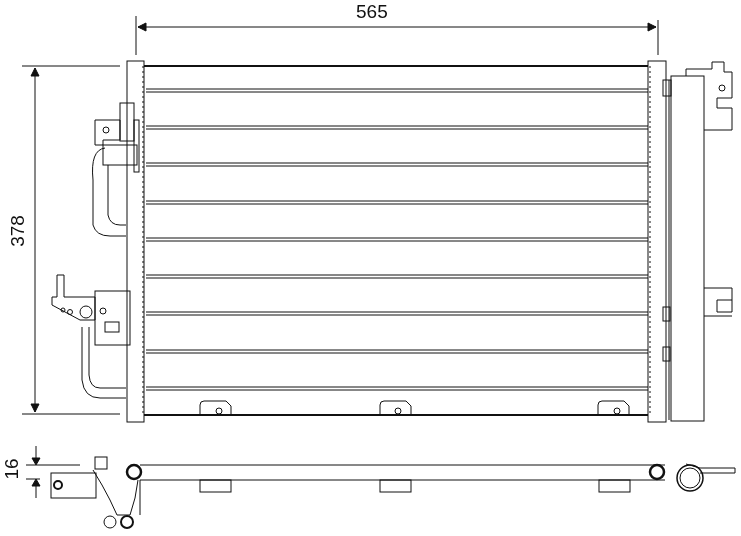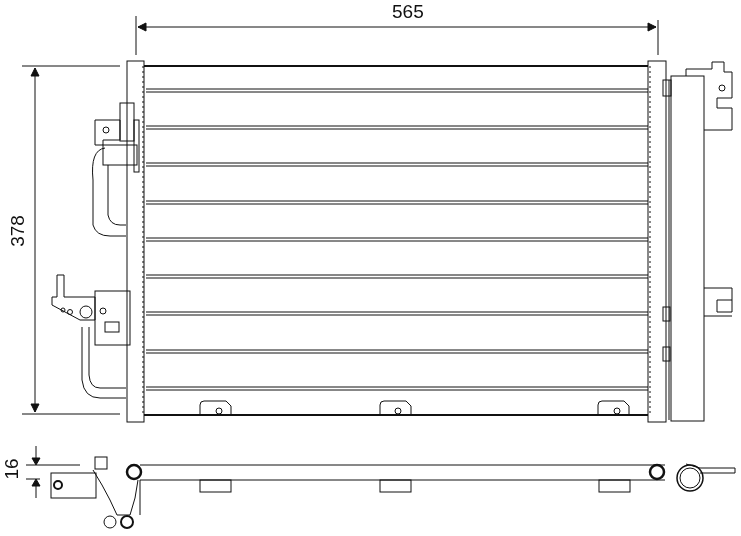--- a/index.html
+++ b/index.html
@@ -1,19 +1,19 @@
 <!DOCTYPE html>
 <html><head>
 <meta charset="utf-8">
 <style>
 html,body{margin:0;padding:0;background:#fff;}
 body{width:741px;height:536px;overflow:hidden;position:relative;font-family:"Liberation Sans",sans-serif;}
 svg{position:absolute;left:0;top:0;}
 .dim{position:absolute;font-size:19px;color:#111;}
-#dim-w{left:392px;top:1px;}
+#dim-w{left:356px;top:1px;}
 #dim-h{left:-2px;top:220px;transform:rotate(-90deg);transform-origin:center;width:40px;text-align:center;}
 #dim-d{left:-3px;top:458px;transform:rotate(-90deg);width:30px;text-align:center;}
 </style>
 </head>
 <body>
 
 <div class="dim" id="dim-w">565</div>
 <div class="dim" id="dim-h">378</div>
 <div class="dim" id="dim-d">16</div>
 

